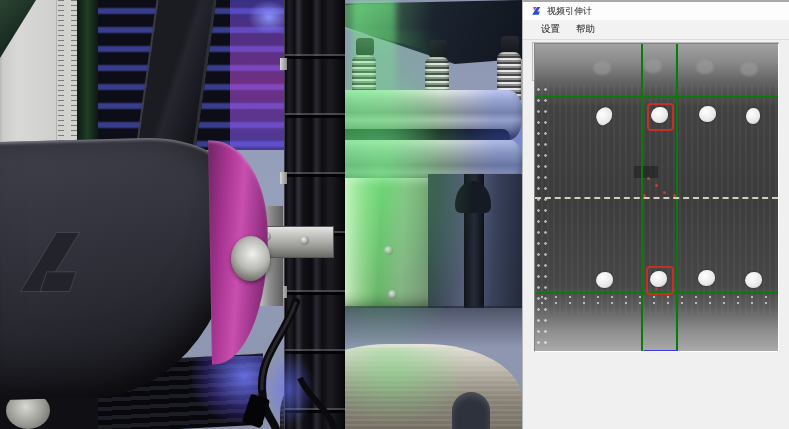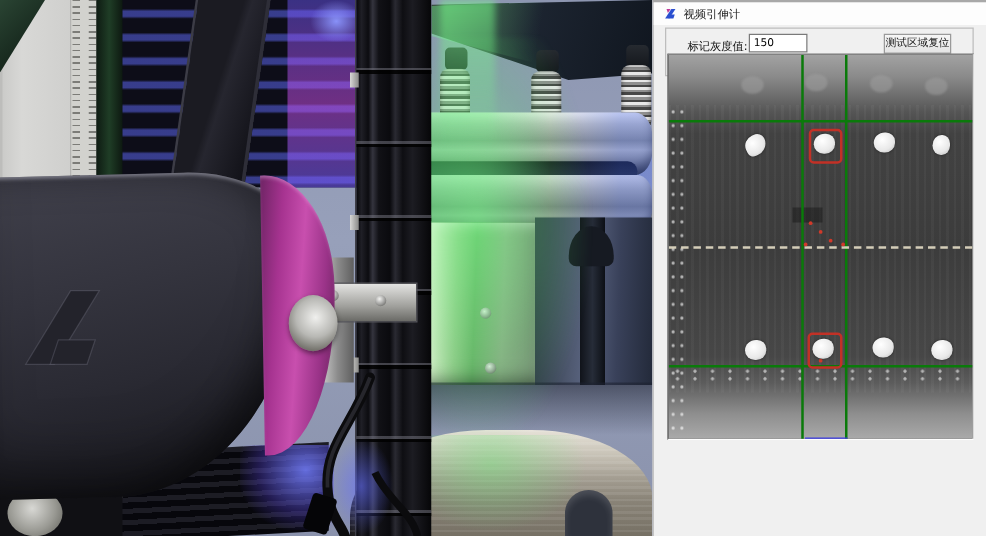--- a/index.html
+++ b/index.html
@@ -181,20 +181,24 @@
 
 <div class="win">
   <div class="titlebar">
     <svg class="appicon" viewBox="0 0 20 20">
       <polygon points="11,2 17,2 8,16 2,16" fill="#2a4fd0"></polygon>
       <polygon points="9,10 16,10 14,16 7,16" fill="#2a4fd0"></polygon>
       <polygon points="4,2 10,2 6,8" fill="#c03a9a"></polygon>
     </svg>
     <span class="tit">视频引伸计</span>
   </div>
+  <div class="menubar">
+    <span class="mi">设置</span>
+    <span class="mi">帮助</span>
+  </div>
   <div class="ctrls">
     <div class="groupbox">
       <span class="lbl">标记灰度值:</span>
       <input class="gray-input" type="text" value="150" style="">
       <button class="resetbtn">测试区域复位</button>
       <div class="cbrow">
         <span class="cbox">✓</span>
         <span class="cblbl">实验视野区域足够大，实验过程无需改变.</span>
       </div>
     </div>

